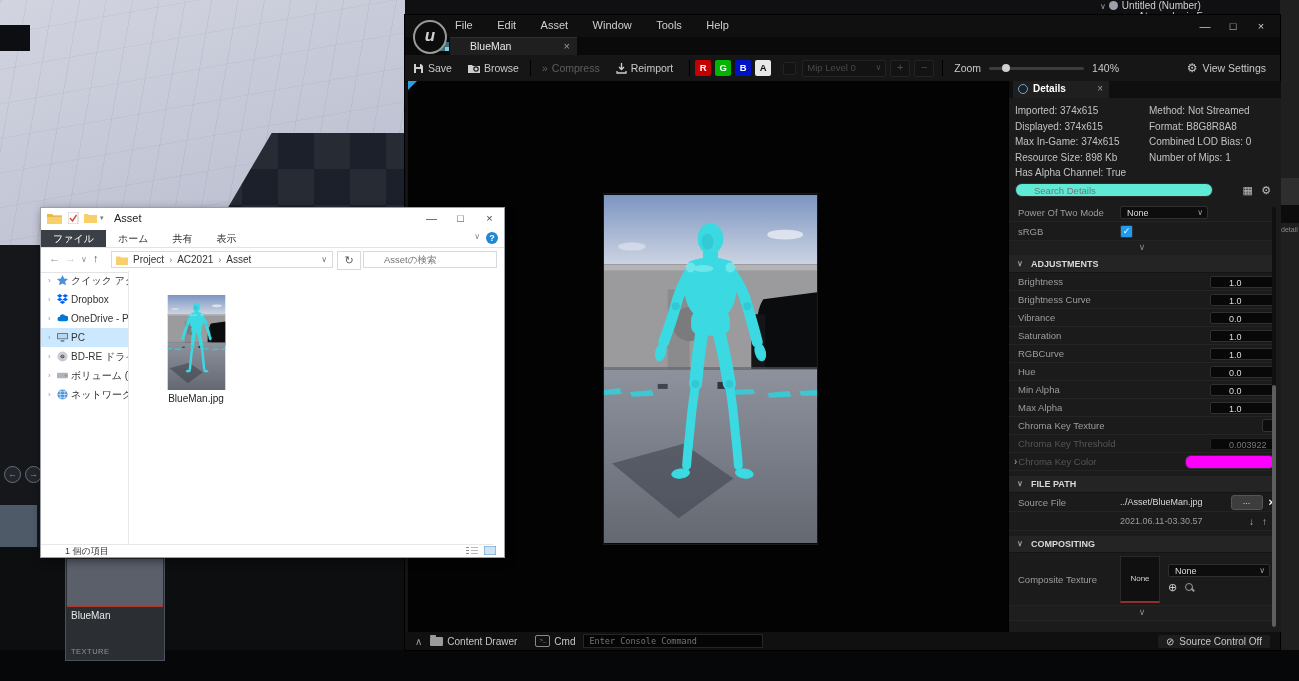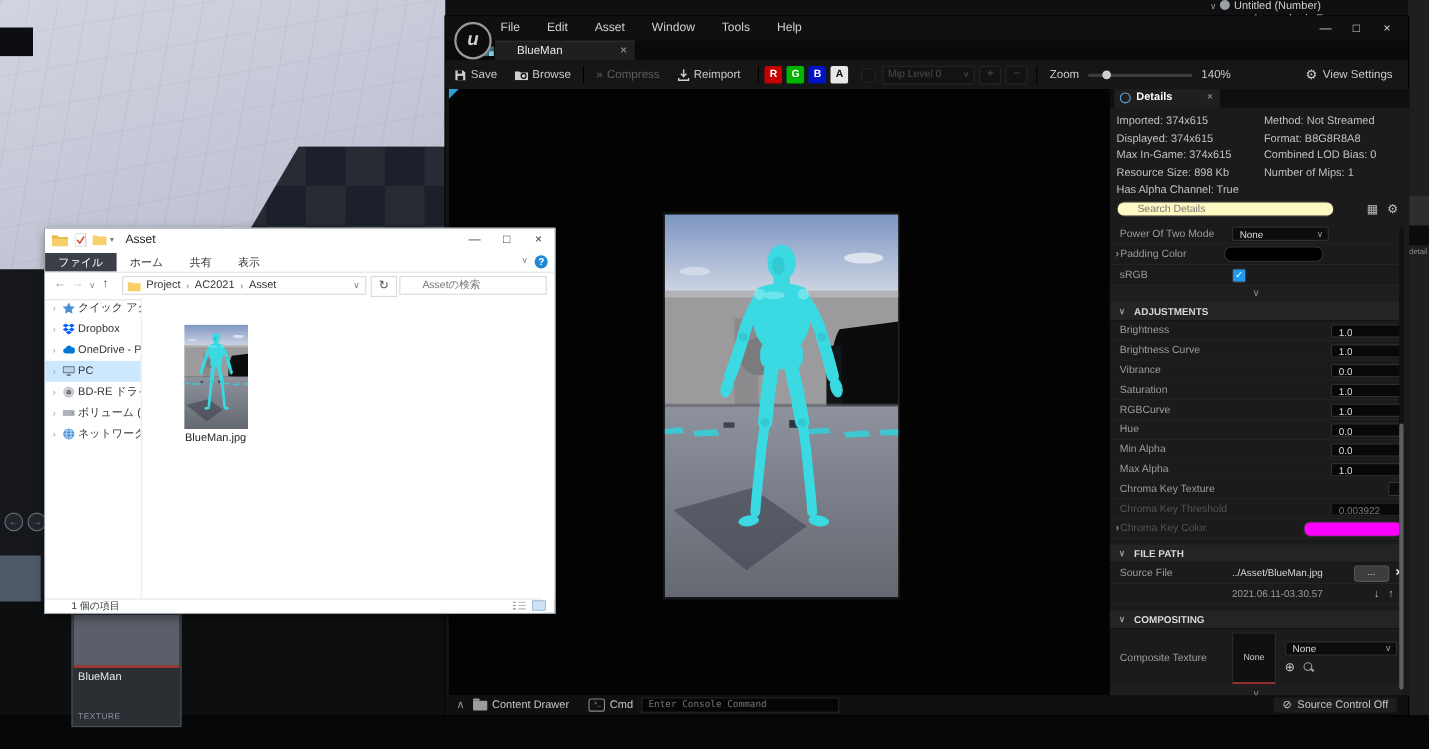--- a/index.html
+++ b/index.html
@@ -79,35 +79,35 @@
   #details{left:603px;top:66px;width:272px;height:551px;background:#1b1b1b;border-left:1px solid #000;}
   #dt-tabrow{left:0;top:0;width:272px;height:17px;background:#0f0f0f;}
   #dt-tab{left:4px;top:0;width:96px;height:17px;background:#1f1f1f;color:#fff;font-size:10px;font-weight:bold;
     line-height:16px;padding-left:20px;box-sizing:border-box;}
   #dt-tab-ic{position:absolute;left:5px;top:3px;width:10px;height:10px;border:1.5px solid #5fa8d8;border-radius:50%;box-sizing:border-box;}
   #dt-tab .tab-close{position:absolute;right:6px;top:0;color:#9a9a9a;font-size:10px;font-weight:normal;}
   #dt-info{left:6px;top:22px;width:260px;color:#c2c2c2;font-size:10px;line-height:15.5px;}
   #dt-info .col-l{position:absolute;left:0;width:134px;}
   #dt-info .col-r{position:absolute;left:134px;width:126px;}
   #dt-search-row{left:6px;top:102px;width:260px;height:16px;}
-  #dt-search{position:absolute;left:0;top:0;width:198px;height:14px;background:#fef9c3;border:1px solid #2d2d2d;
+  #dt-search{position:absolute;left:0;top:0;width:198px;height:14px;background:#5eead4;border:1px solid #2d2d2d;
     border-radius:8px;color:#666;font-size:9.5px;padding:0 6px 0 18px;box-sizing:border-box;font-family:inherit;}
   .q-ic{position:absolute;width:10px;height:10px;}
   .q-ic:before{content:"";position:absolute;left:0;top:0;width:6px;height:6px;border:1.5px solid #9a9a9a;border-radius:50%;}
   .q-ic:after{content:"";position:absolute;left:6px;top:6px;width:4px;height:1.5px;background:#9a9a9a;transform:rotate(45deg);}
   .dt-ric{color:#bdbdbd;font-size:11px;}
   #dt-props{left:0;top:122px;width:266px;}
   .drow{position:relative;height:18px;display:flex;align-items:center;border-bottom:1px solid #242424;background:#1b1b1b;}
   .drow-adj{height:17px;justify-content:space-between;}
   .dlabel{width:102px;padding-left:9px;color:#9d9d9d;font-size:9.5px;white-space:nowrap;overflow:hidden;flex:none;}
   .dlabel-exp{padding-left:2px;}
   .exp-arrow{color:#8a8a8a;font-weight:bold;font-size:10px;margin:0 1px 0 3px;}
   .dim .dlabel{color:#555;}
   .val-box{width:65px;height:12px;background:#080808;border:1px solid #2f2f2f;border-radius:2px;
-    color:#dedede;font-size:9px;line-height:12px;padding-left:6px;box-sizing:border-box;}
+    color:#dedede;font-size:9px;line-height:12px;padding-left:18px;box-sizing:border-box;}
   .dim .val-box{color:#777;border-color:#222;}
   .dd-box{width:88px;height:13px;background:#0d0d0d;border:1px solid #2f2f2f;border-radius:2px;
     color:#dedede;font-size:9px;line-height:12px;padding:0 4px 0 6px;box-sizing:border-box;display:flex;justify-content:space-between;}
   .chev{color:#9a9a9a;font-size:8px;}
   .swatch{width:88px;height:12px;border:1px solid #333;border-radius:6px;}
   .cbox{width:11px;height:11px;border:1px solid #333;border-radius:2px;background:#0d0d0d;
     color:#fff;font-size:9px;line-height:10px;text-align:center;}
   .sect-exp{height:14px;text-align:center;color:#8a8a8a;font-size:9px;line-height:13px;border-bottom:1px solid #242424;background:#1e1e1e;}
   .sect-hdr{height:16px;background:#242424;color:#d8d8d8;font-size:9px;font-weight:bold;
     line-height:16px;padding-left:22px;position:relative;border-bottom:1px solid #141414;}
@@ -418,24 +418,20 @@
 
       <div class="abs" id="dt-props">
         <div class="drow">
           <div class="dlabel">Power Of Two Mode</div>
           <div class="dd-box">
             <span>None</span>
               <span class="chev">∨</span>
           </div>
         </div>
         <div class="drow">
-          <div class="dlabel dlabel-exp"><span class="exp-arrow">›</span><span>Padding Color</span></div>
-          <div class="swatch" style="background: rgb(0, 0, 0);"></div>
-        </div>
-        <div class="drow">
           <div class="dlabel">sRGB</div>
           <div class="cbox" style="background: rgb(31, 156, 240);">✓</div>
         </div>
         <div class="sect-exp">∨</div>
 
         <div class="sect-hdr"><span class="chev">∨</span><span>ADJUSTMENTS</span></div>
         <div class="drow drow-adj">
             <div class="dlabel">Brightness</div>
             <div class="val-box">1.0</div>
           </div>

